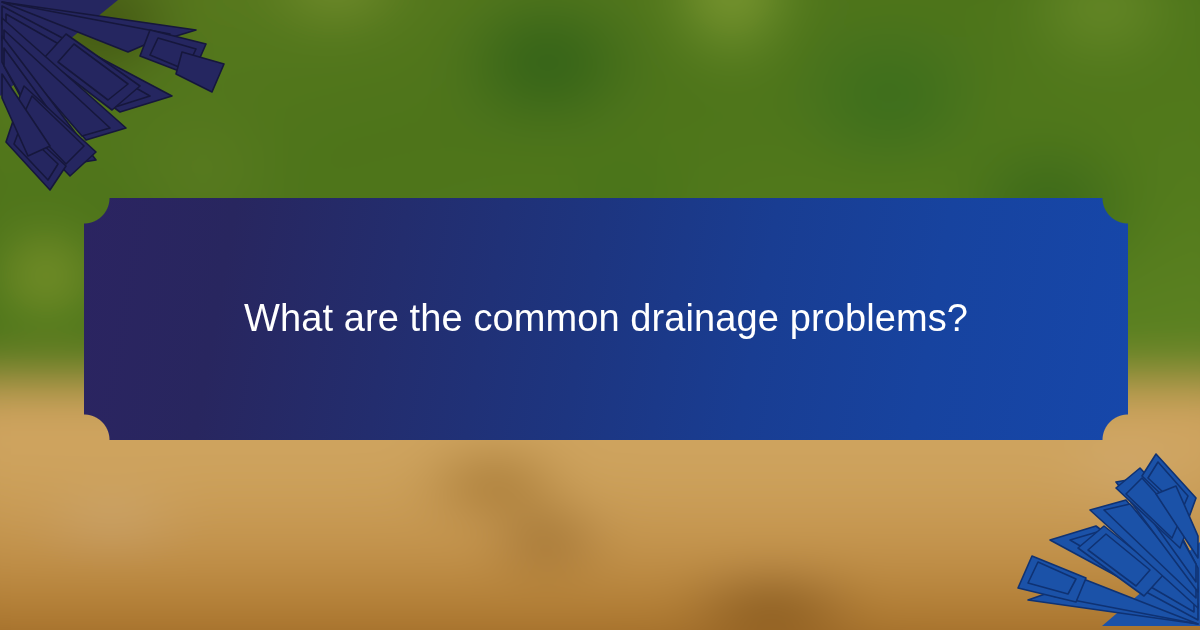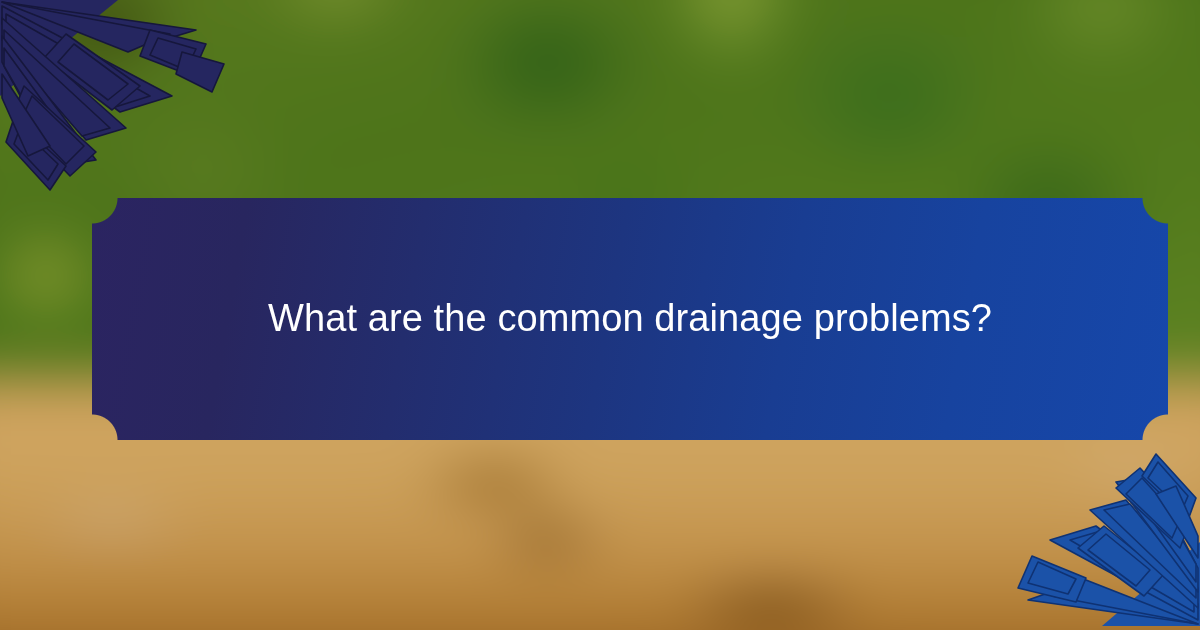--- a/index.html
+++ b/index.html
@@ -77,26 +77,25 @@
     position: absolute;
     z-index: 2;
     pointer-events: none;
   }
   .ornament-tl { left: 0;  top: 0; }
   .ornament-br { right: 0; bottom: 0; }
 
   
   .banner-wrap {
     position: absolute;
-    left: 92px;
+    left: 84px;
     top: 198px;
     width: 1044px;
     height: 242px;
     z-index: 3;
-    padding-left: 32px;
   }
   .banner {
     position: absolute;
     inset: 0;
     background: linear-gradient(100deg,
       #2b2461 0%,
       #28265f 14%,
       #232d6e 30%,
       #1d3580 48%,
       #193d92 64%,

